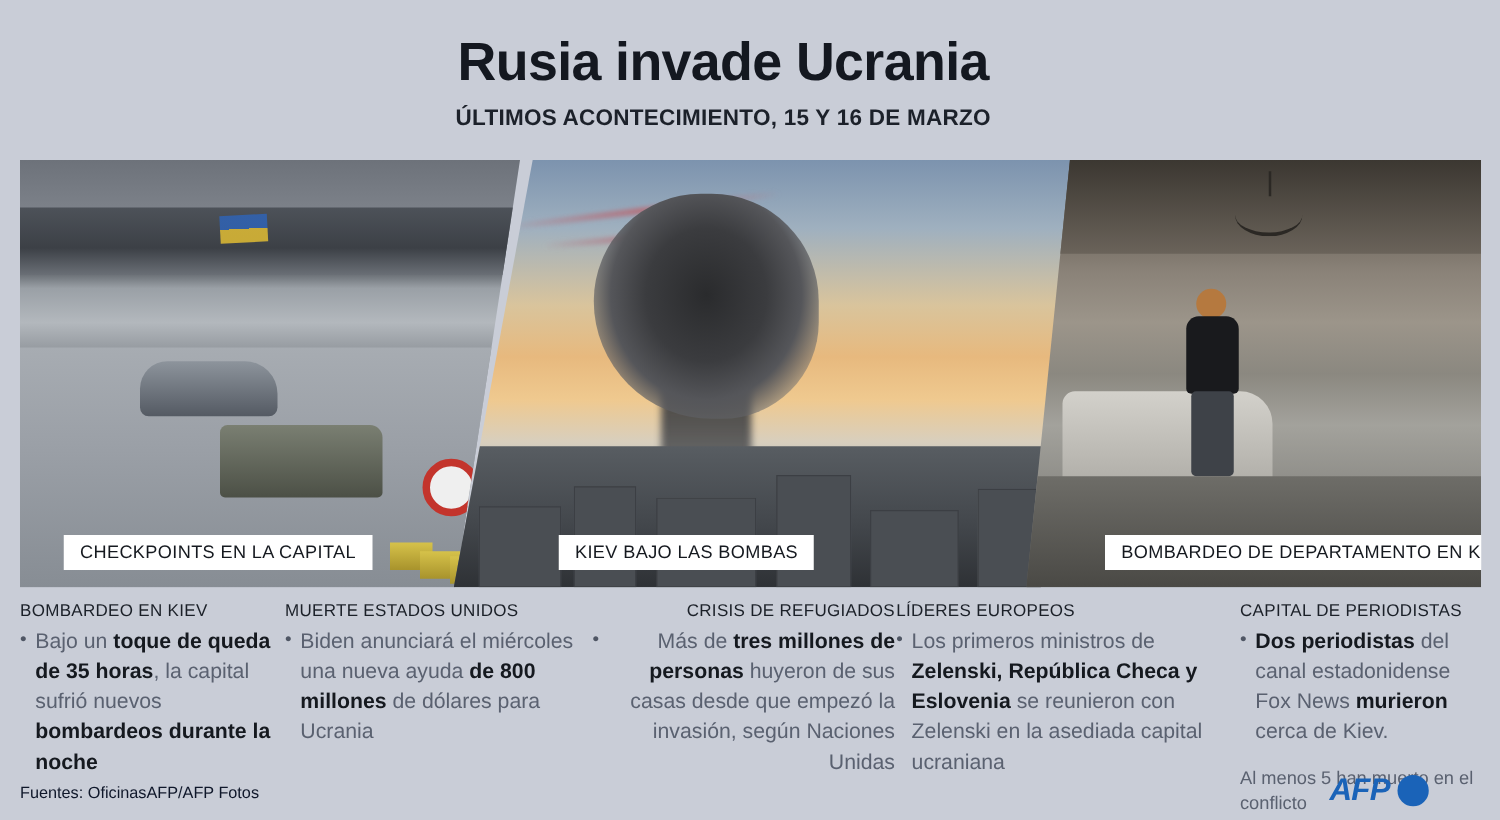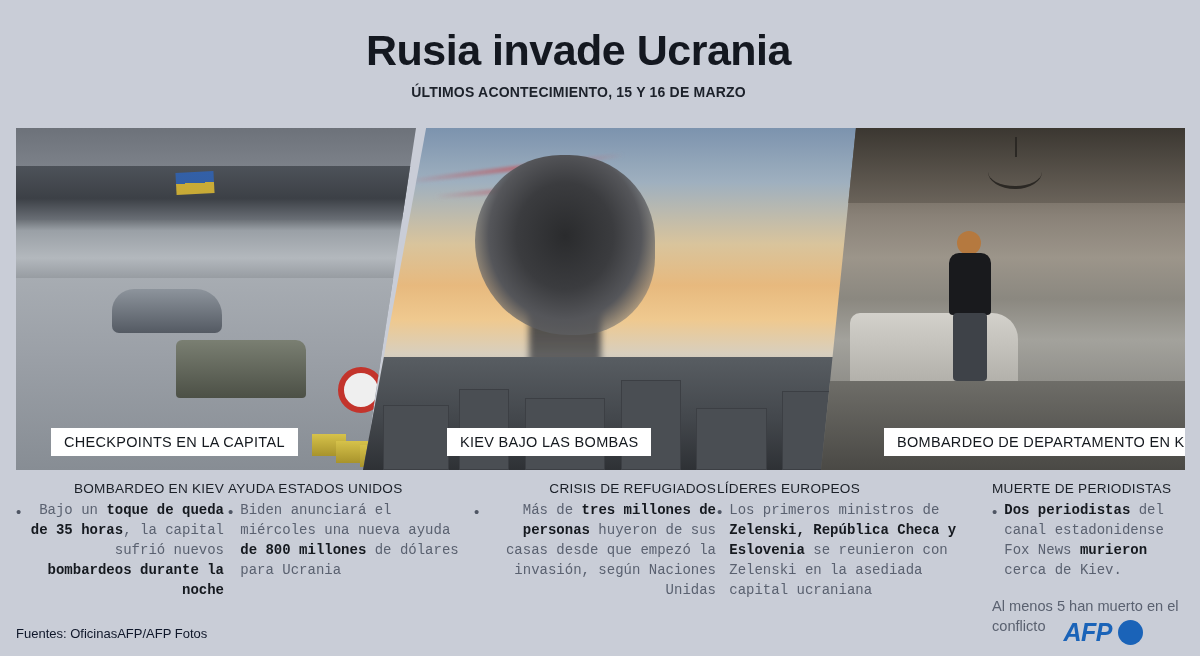--- a/index.html
+++ b/index.html
@@ -11,21 +11,21 @@
   }
   .page { position: relative; width: 1157px; height: 656px; background: #c9cdd7; }
 
   
   .header { text-align: center; padding-top: 28px; }
   .title {
     font-size: 43px; font-weight: bold; color: #141820;
     letter-spacing: -0.5px; line-height: 1.05;
   }
   .subtitle {
-    margin-top: 11px; font-size: 14px; font-weight: 600;
+    margin-top: 11px; font-size: 18px; font-weight: 600;
     color: #1c212a; letter-spacing: 0.2px;
   }
 
   
   .photos {
     position: absolute; left: 16px; top: 128px;
     width: 1169px; height: 342px; overflow: hidden;
   }
   .panel { position: absolute; top: 0; height: 342px; overflow: hidden; }
   .panel .art { position: absolute; inset: 0; }
@@ -149,26 +149,26 @@
   
   .cols { position: absolute; left: 0; top: 481px; width: 1200px; height: 130px; }
   .col { position: absolute; top: 0; }
   .col-head {
     font-size: 13.6px; color: #1b2028; letter-spacing: .25px;
     margin-bottom: 5px; white-space: nowrap;
   }
   .bullet-row { display: flex; gap: 7px; align-items: flex-start; }
   .dot { color: #4f5664; font-size: 15px; line-height: 1.42; flex: 0 0 auto; }
   .body {
-    font-size: 14px; line-height: 1.42; color: #5a6170; font-family: Liberation Mono, monospace;
+    font-size: 17px; line-height: 1.42; color: #5a6170;
   }
   .body b { color: #15191f; font-weight: bold; }
   .extra { margin-top: 15px; font-size: 14.6px; line-height: 1.42; color: #5a6170; }
 
-  .c0 { left: 16px;  width: 208px; text-align: right; }
+  .c0 { left: 16px;  width: 208px; }
   .c1 { left: 228px; width: 240px; }
   .c2 { left: 474px; width: 242px; text-align: right; }
   .c3 { left: 717px; width: 268px; }
   .c4 { left: 992px; width: 200px; }
 
   
   .source {
     position: absolute; left: 16px; top: 626px;
     font-size: 13px; color: #0f172a;
   }
@@ -248,21 +248,21 @@
 
     <div class="col c0">
       <div class="col-head">BOMBARDEO EN KIEV</div>
       <div class="bullet-row">
         <span class="dot">•</span>
         <span class="body">Bajo un <b>toque de queda de 35 horas</b>, la capital sufrió nuevos <b>bombardeos durante la noche</b></span>
       </div>
     </div>
 
     <div class="col c1">
-      <div class="col-head">AYUDA ESTADOS UNIDOS</div>
+      <div class="col-head">MUERTE ESTADOS UNIDOS</div>
       <div class="bullet-row">
         <span class="dot">•</span>
         <span class="body">Biden anunciará el miércoles una nueva ayuda <b>de 800 millones</b> de dólares para Ucrania</span>
       </div>
     </div>
 
     <div class="col c2">
       <div class="col-head">CRISIS DE REFUGIADOS</div>
       <div class="bullet-row">
         <span class="dot">•</span>
@@ -272,21 +272,21 @@
 
     <div class="col c3">
       <div class="col-head">LÍDERES EUROPEOS</div>
       <div class="bullet-row">
         <span class="dot">•</span>
         <span class="body">Los primeros ministros de <b>Zelenski, República Checa y Eslovenia</b> se reunieron con Zelenski en la asediada capital ucraniana</span>
       </div>
     </div>
 
     <div class="col c4">
-      <div class="col-head">MUERTE DE PERIODISTAS</div>
+      <div class="col-head">CAPITAL DE PERIODISTAS</div>
       <div class="bullet-row">
         <span class="dot">•</span>
         <span class="body"><b>Dos periodistas</b> del canal estadonidense Fox News <b>murieron</b> cerca de Kiev.</span>
       </div>
       <div class="extra">Al menos 5 han muerto en el conflicto</div>
     </div>
   </div>
 
   <div class="source">Fuentes: OficinasAFP/AFP Fotos</div>
   <div class="afp">

